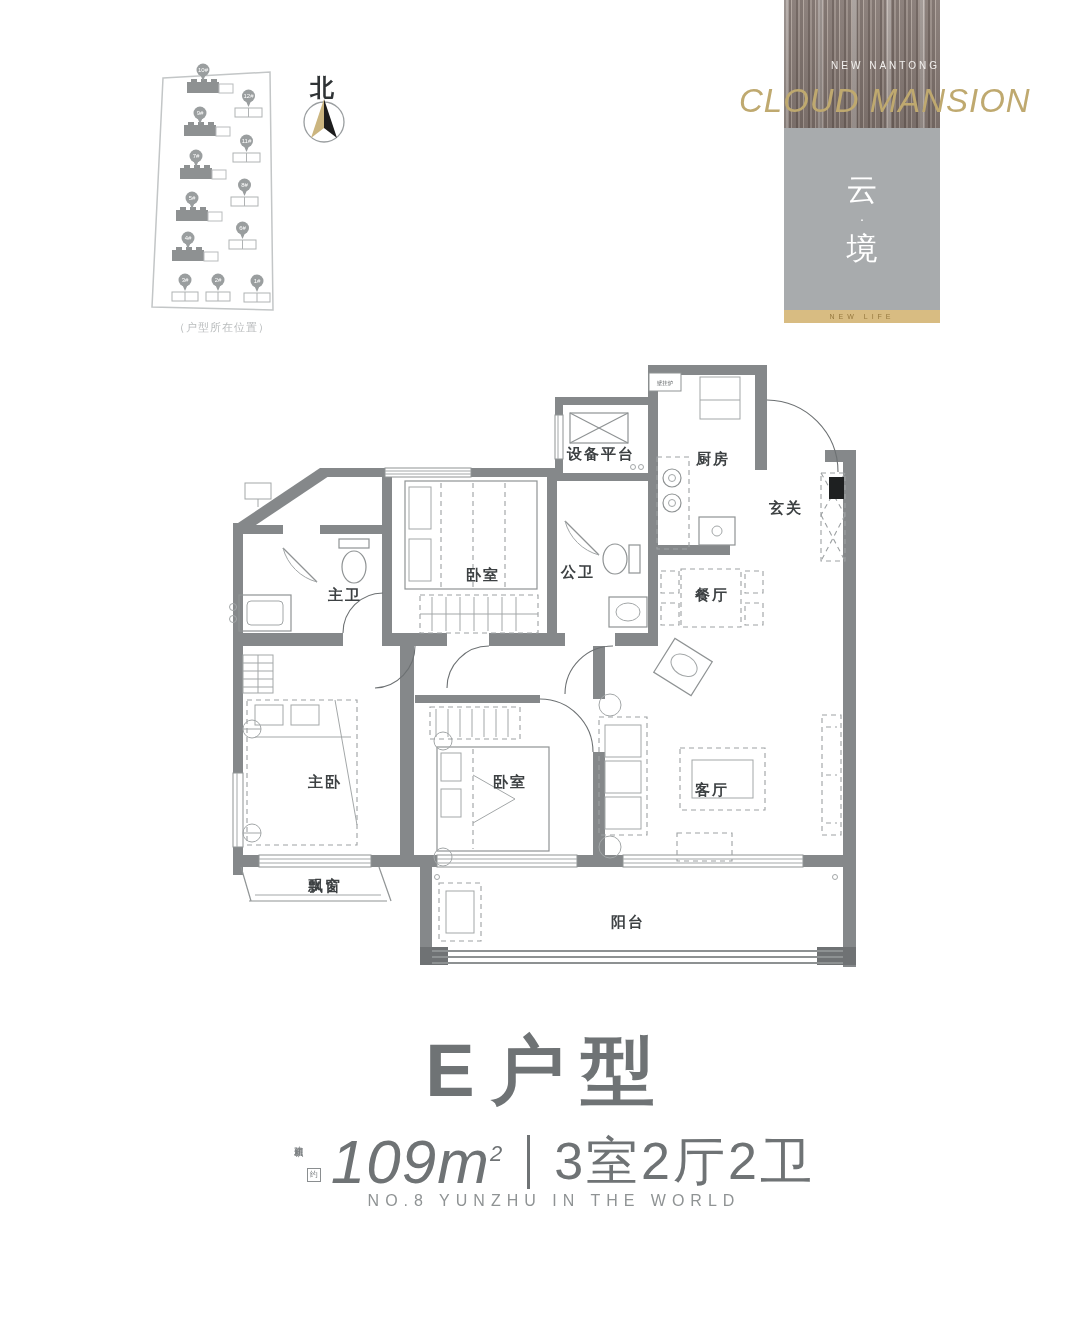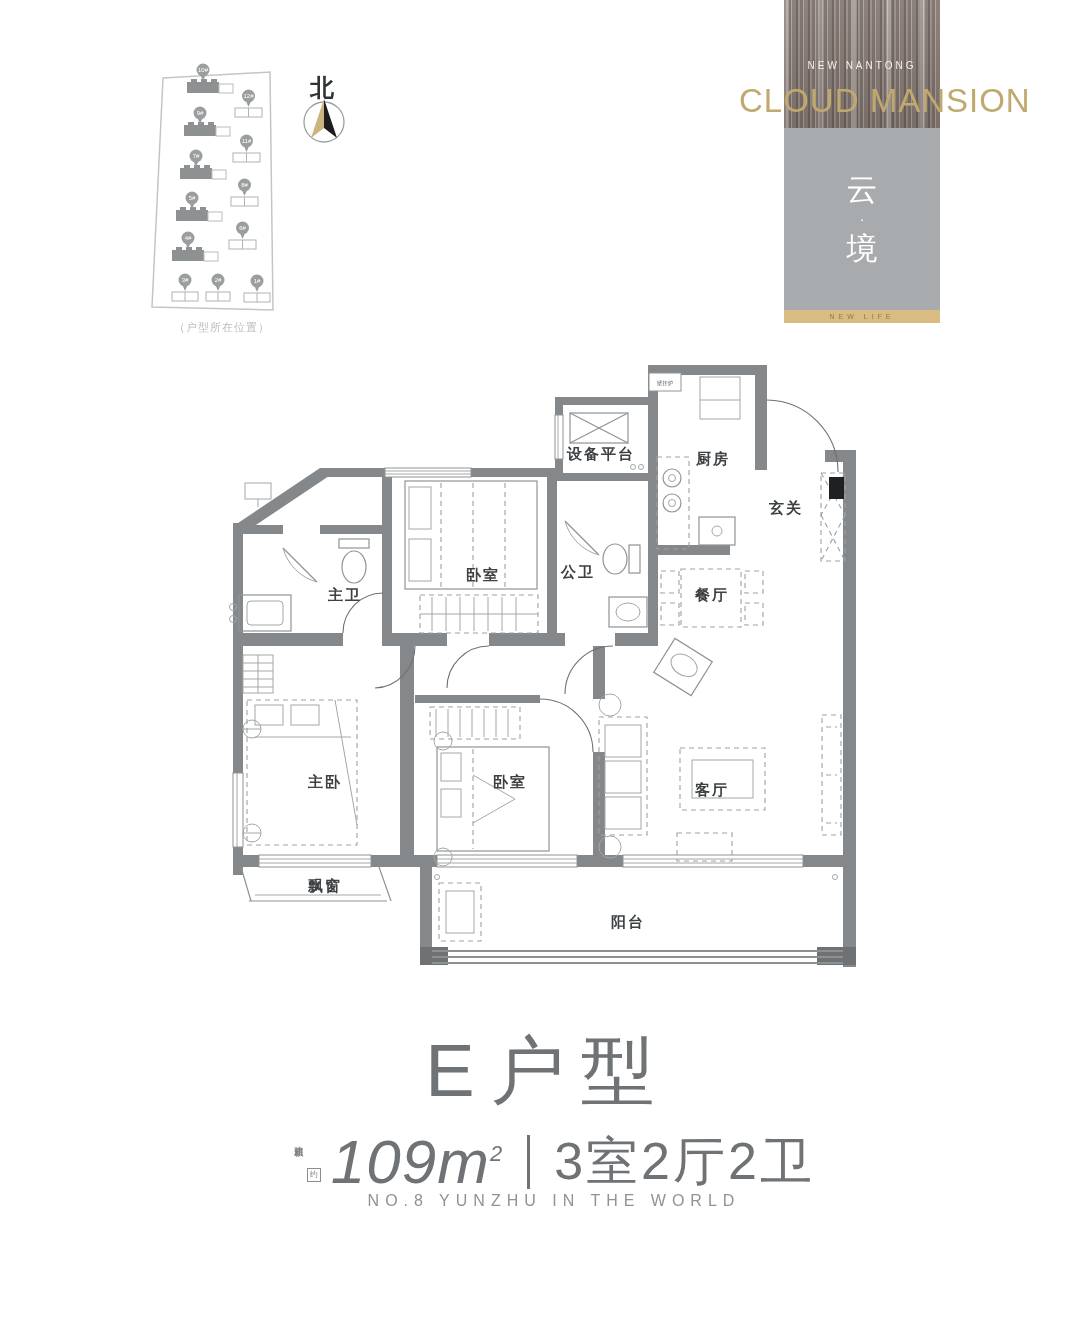--- a/index.html
+++ b/index.html
@@ -17,24 +17,24 @@
      font-size:24px;font-weight:700;color:#2f3335;}
   #compass-dial{left:300px;top:96px;}
 
   
   #logo{left:784px;top:0;width:156px;height:323px;}
   #logo-stripes{left:0;top:0;width:156px;height:128px;
      background:
        linear-gradient(180deg,rgba(255,255,255,0.05) 0%,rgba(60,50,46,0.18) 100%),
        repeating-linear-gradient(90deg,rgba(255,255,255,0.28) 0 5px,rgba(255,255,255,0) 5px 34px),
        repeating-linear-gradient(90deg,#6e625d 0 2px,#9a8e88 2px 4px,#7c706b 4px 7px,#b0a49d 7px 8px,#877b76 8px 12px);}
-  #logo-sub{left:0;top:60px;width:156px;text-align:center;font-size:10px;
+  #logo-sub{left:0;top:60px;width:156px;text-align:right;font-size:10px;
      letter-spacing:3px;color:#f2f0ee;}
   #logo-title{left:-45px;top:82px;width:246px;text-align:center;font-size:33px;
-     font-weight:300;letter-spacing:1px;color:#bfa96f;white-space:nowrap;}
+     font-weight:300;letter-spacing:1px;color:#bfa96f;white-space:nowrap;font-style:italic;}
   #logo-seal{left:0;top:128px;width:156px;height:182px;background:#a8abad;
      display:flex;flex-direction:column;align-items:center;justify-content:center;
      gap:10px;color:#ffffff;}
   #logo-seal .big{font-size:31px;font-weight:300;line-height:1;}
   #logo-seal .dot{font-size:15px;line-height:0.5;}
   #logo-goldbar{left:0;top:310px;width:156px;height:13px;background:#d8bc82;
      display:flex;align-items:center;justify-content:center;font-size:7px;
      letter-spacing:4px;color:#96793f;}
 
   
@@ -44,21 +44,21 @@
   .wall{fill:#85888a;}
   .stub{fill:#6f7274;}
   .thin{stroke:#8f9394;stroke-width:1.2;fill:none;}
   .thin2{stroke:#a3a7a8;stroke-width:1;fill:none;}
   .dash{stroke:#9da1a3;stroke-width:1.1;fill:none;stroke-dasharray:5 4;}
   .winfill{fill:#ffffff;stroke:#8f9394;stroke-width:1;}
   .glz{stroke:#8d9192;stroke-width:2;fill:none;}
 
   
   #unit-title{left:0;top:1022px;width:1080px;text-align:center;
-     font-size:74px;font-weight:400;letter-spacing:16px;color:#6f7375;
+     font-size:74px;font-weight:700;letter-spacing:16px;color:#6f7375;
      text-indent:16px;}
   #spec-row{left:0;top:1126px;width:1080px;display:flex;align-items:center;
      justify-content:center;color:#6f7375;transform:translateX(14px);}
   #area-prefix{writing-mode:vertical-rl;text-orientation:upright;
      font-size:9px;letter-spacing:1px;color:#7b7f81;height:46px;line-height:1.2;}
   #area-prefix-box{width:12px;height:12px;border:1px solid #8a8e90;font-size:8px;
      display:flex;align-items:center;justify-content:center;color:#7b7f81;
      margin:26px 10px 0 3px;}
   #area-value{font-size:62px;font-weight:300;letter-spacing:1px;font-style:italic;}
   #area-value sup{font-size:22px;font-weight:300;vertical-align:super;}

